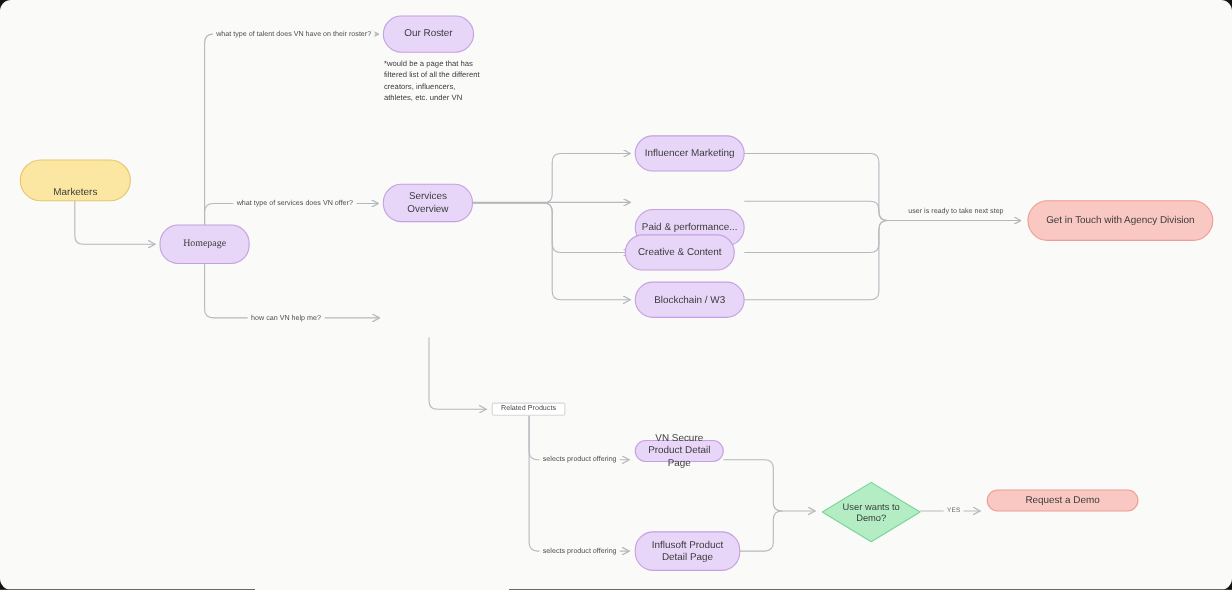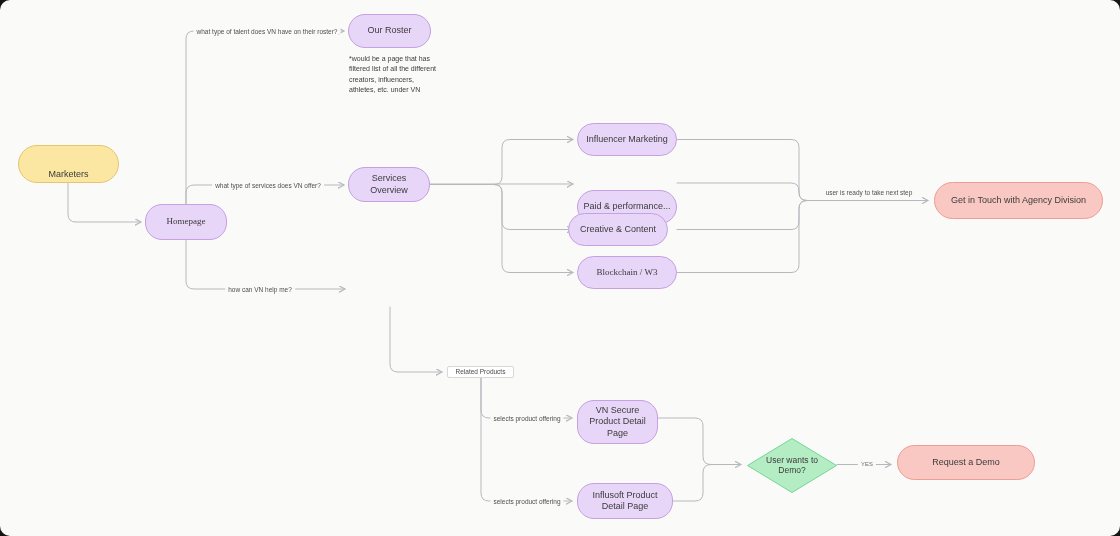--- a/index.html
+++ b/index.html
@@ -92,49 +92,49 @@
   </div>
 
   <div class="node box" style="left:577px;top:166px;width:100px;height:34px;margin-top:24px;">
     <span>Paid &amp; performance...</span>
   </div>
 
   <div class="node box" style="left:568px;top:213px;width:100px;height:33px;">
     <span>Creative &amp; Content</span>
   </div>
 
-  <div class="node box" style="left:577px;top:256px;width:100px;height:33px;font-family:Liberation Serif, serif;">
+  <div class="node box" style="left:577px;top:256px;width:100px;height:33px;">
     <span>Blockchain / W3</span>
   </div>
 
   <div class="node pill-pink" style="left:934px;top:182px;width:169px;height:37px;">
     <span>Get in Touch with Agency Division</span>
   </div>
 
 
   <div class="node chip" style="left:447px;top:366px;width:67px;height:12px;">
     <span>Related Products</span>
   </div>
 
-  <div class="node box" style="left:577px;top:400px;width:81px;height:44px;">
+  <div class="node box" style="left:577px;top:400px;width:81px;height:20px;">
     <span>VN Secure Product Detail Page</span>
   </div>
 
   <div class="node box" style="left:577px;top:483px;width:96px;height:36px;">
     <span>Influsoft Product Detail Page</span>
   </div>
 
   <div class="diamond" style="left:747px;top:438px;width:90px;height:55px;">
     <svg width="90" height="55" viewBox="0 0 90 55">
       <polygon points="45,0.5 89.5,27.5 45,54.5 0.5,27.5"></polygon>
     </svg>
     <span class="dlabel">User wants to Demo?</span>
   </div>
 
-  <div class="node pill-pink" style="left:897px;top:445px;width:138px;height:35px;">
+  <div class="node pill-pink" style="left:897px;top:445px;width:138px;height:20px;">
     <span>Request a Demo</span>
   </div>
 
   <div class="edge-label" style="left:267px;top:31px;">what type of talent does VN have on their roster?</div>
   <div class="edge-label" style="left:268px;top:185px;">what type of services does VN offer?</div>
   <div class="edge-label" style="left:260px;top:289px;">how can VN help me?</div>
   <div class="edge-label" style="left:869px;top:192px;background:transparent;">user is ready to take next step</div>
   <div class="edge-label" style="left:527px;top:418px;">selects product offering</div>
   <div class="edge-label" style="left:527px;top:501px;">selects product offering</div>
   <div class="edge-label small-caps" style="left:867px;top:464px;">YES</div>

